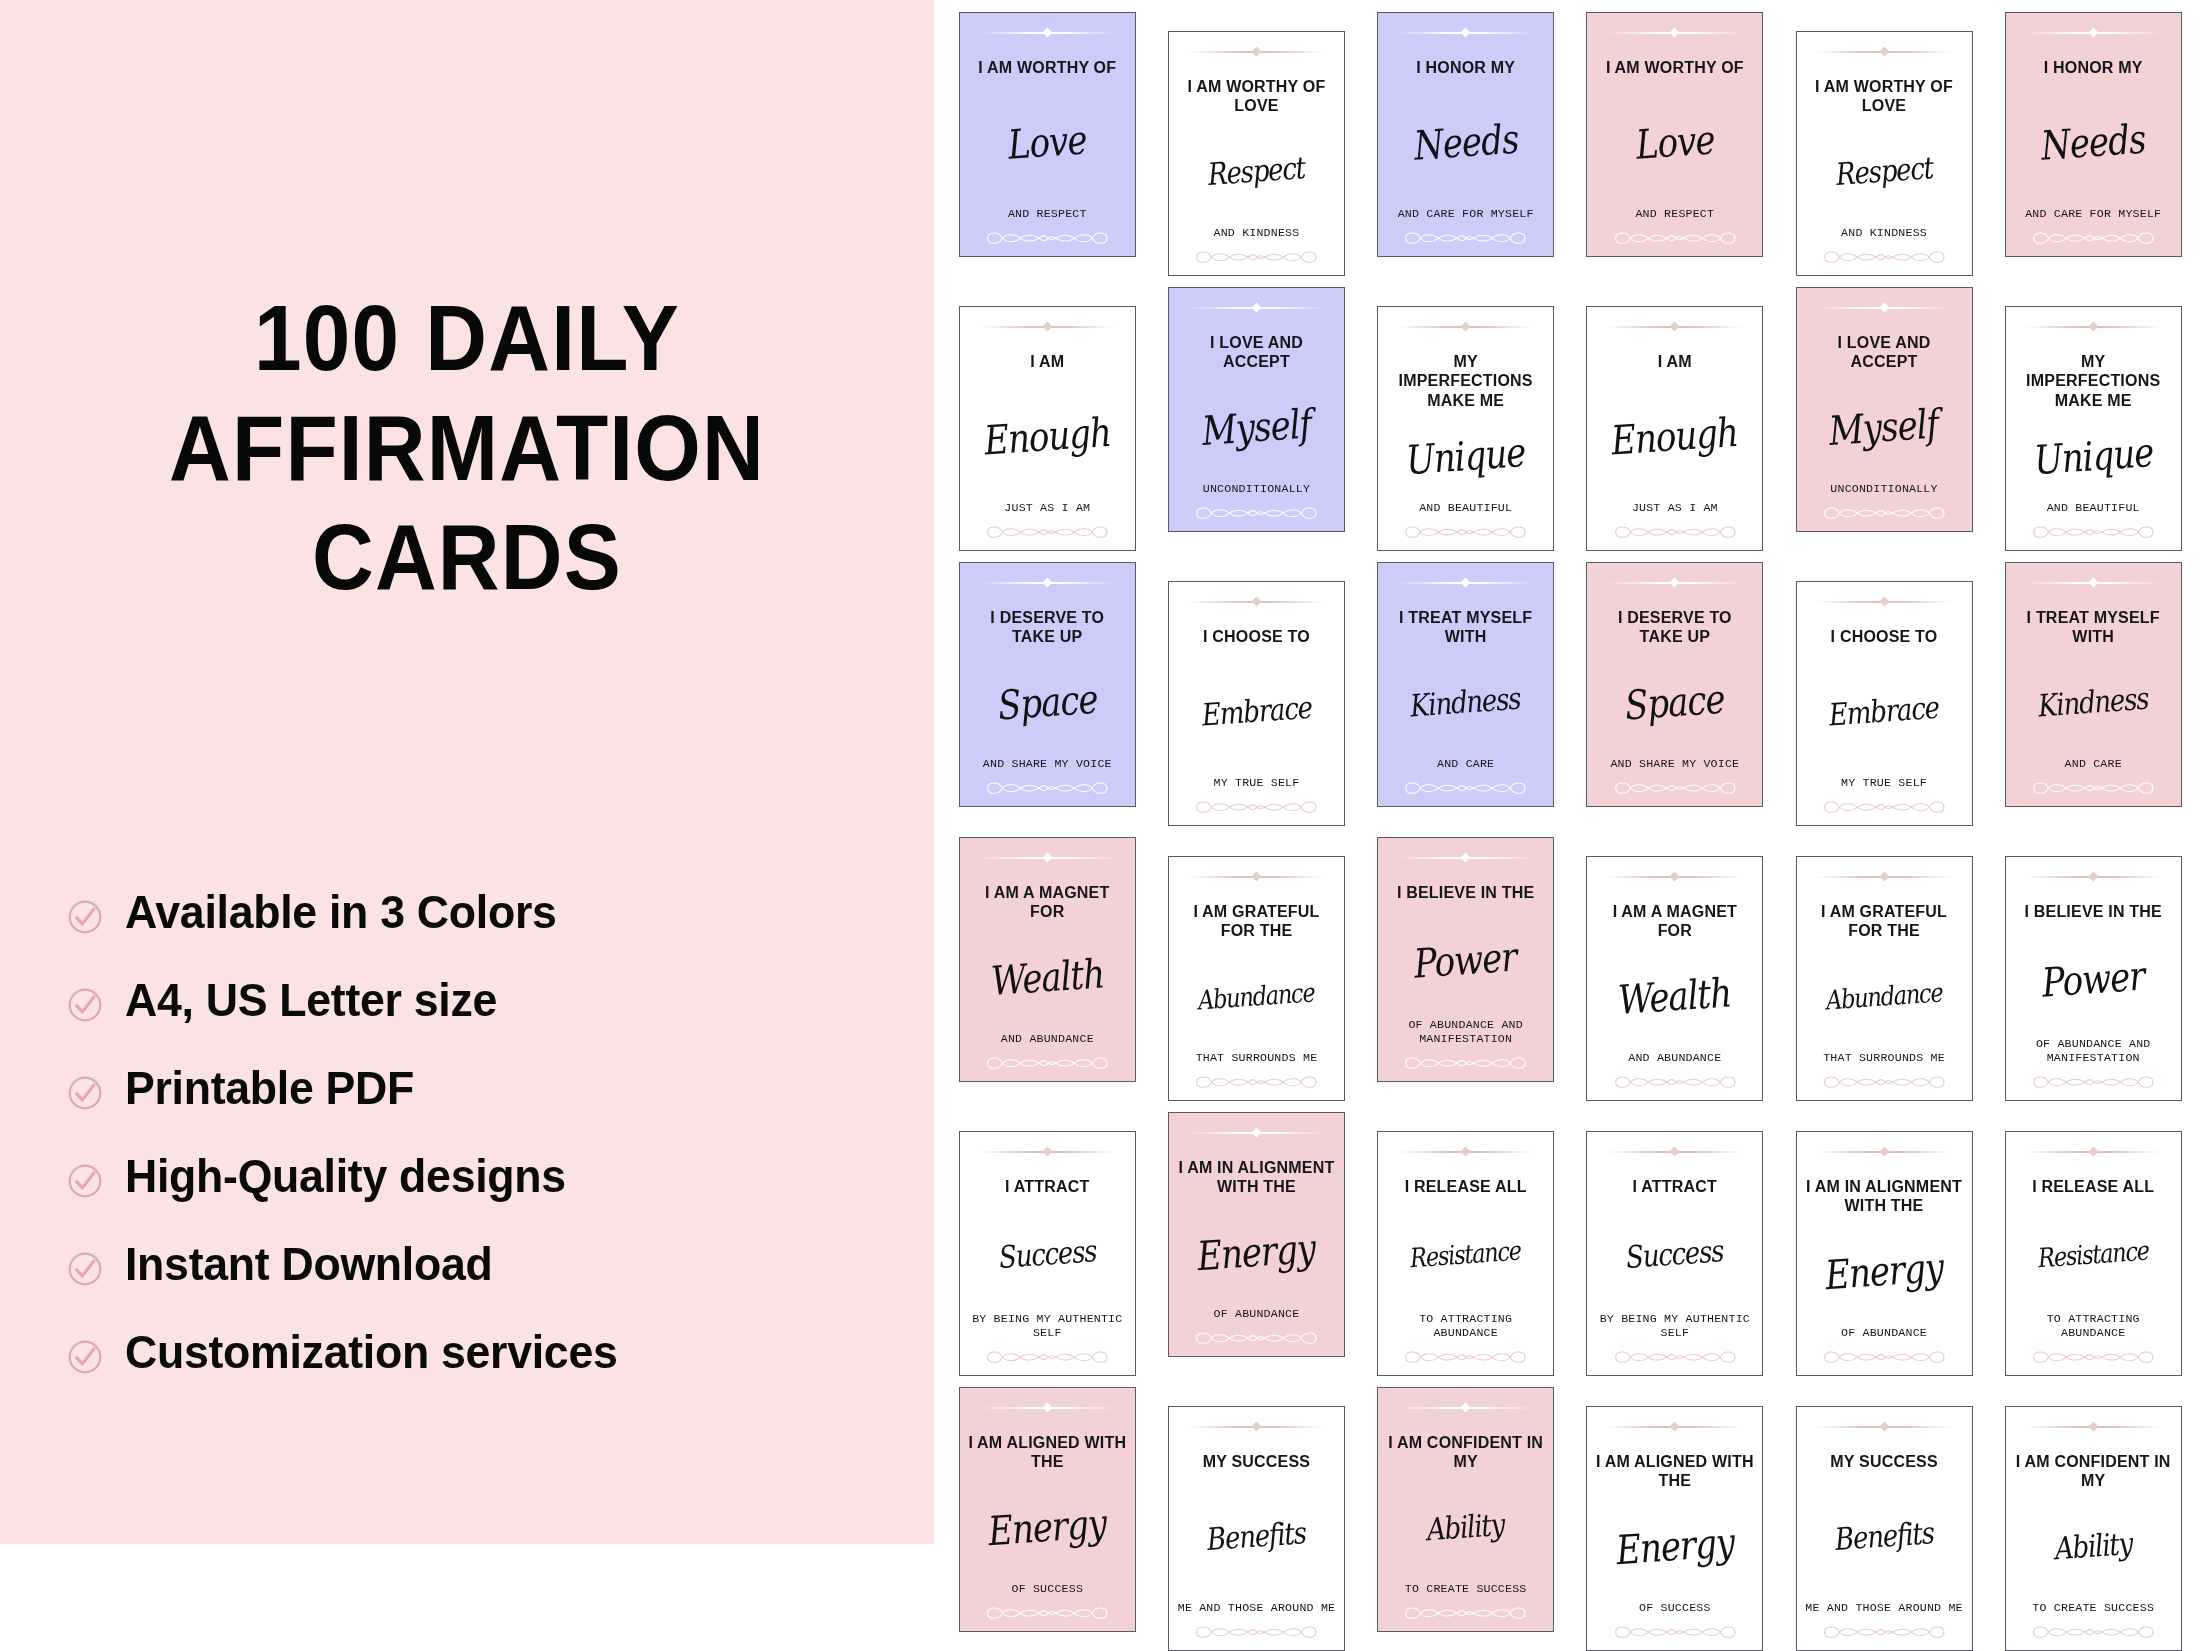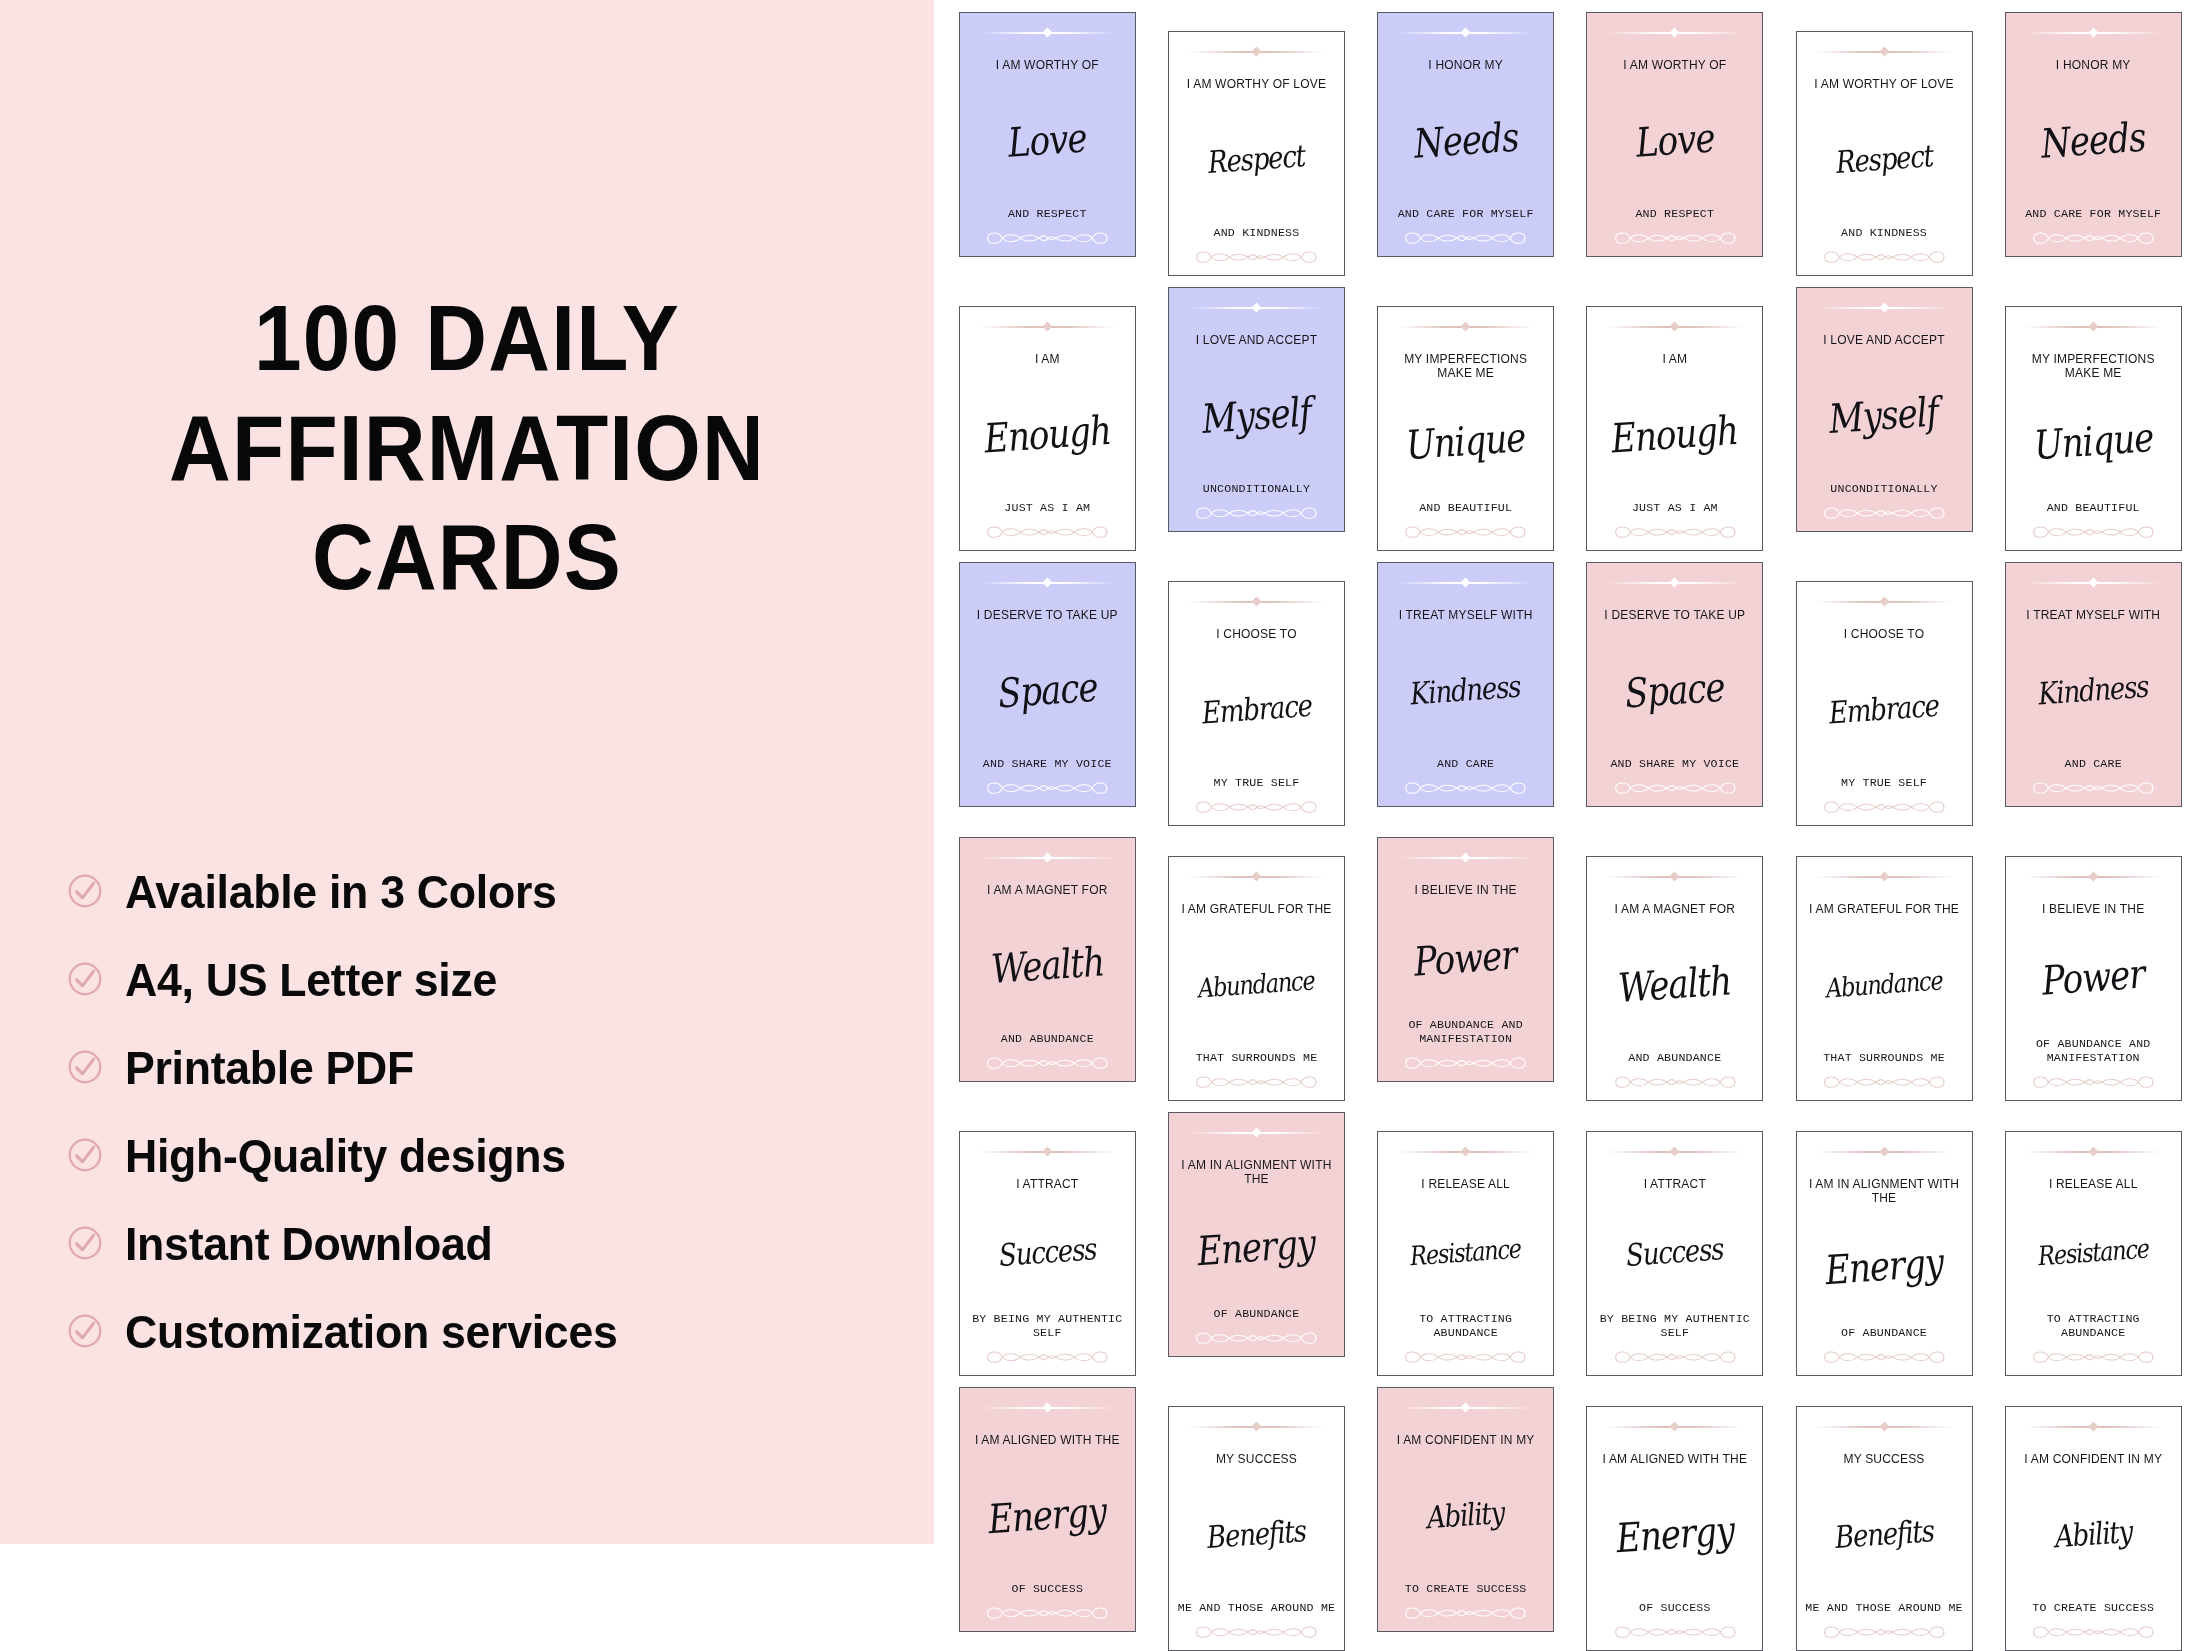--- a/index.html
+++ b/index.html
@@ -37,21 +37,21 @@
   .promo-title .tline{display:block;}
 
   .feature-list{
     position:absolute;
     left:67px;
     top:847px;
     width:826px;
   }
   .feature-row{
     display:flex;
-    align-items:center;
+    align-items:flex-end;
     height:88px;
   }
   .check-icon{
     flex:0 0 auto;
     width:36px;height:36px;
     margin-right:22.4px;
     display:block;
   }
   .feature-label{
     font-family:"Liberation Sans",sans-serif;
@@ -123,23 +123,23 @@
     top:2.6px;left:50%;
     width:6.9px;height:6.9px;
     margin-left:-3.4px;
     transform:rotate(45deg);
   }
   .bg-white .card-divider .diamond{background:#e7cdc8;}
   .bg-purple .card-divider .diamond,.bg-pink .card-divider .diamond{background:#ffffff;}
 
   .card-top-text{
     font-family:"Liberation Sans",sans-serif;
-    font-size:12px;
+    font-size:16px;
     line-height:1.22;
-    font-weight:400;
+    font-weight:700;
     letter-spacing:0.2px;
     color:#16161a;
     text-align:center;
     margin-top:19px;
     width:100%;
     flex:0 0 auto;
   }
   .card-script{
     flex:1 1 auto;
     display:flex;

